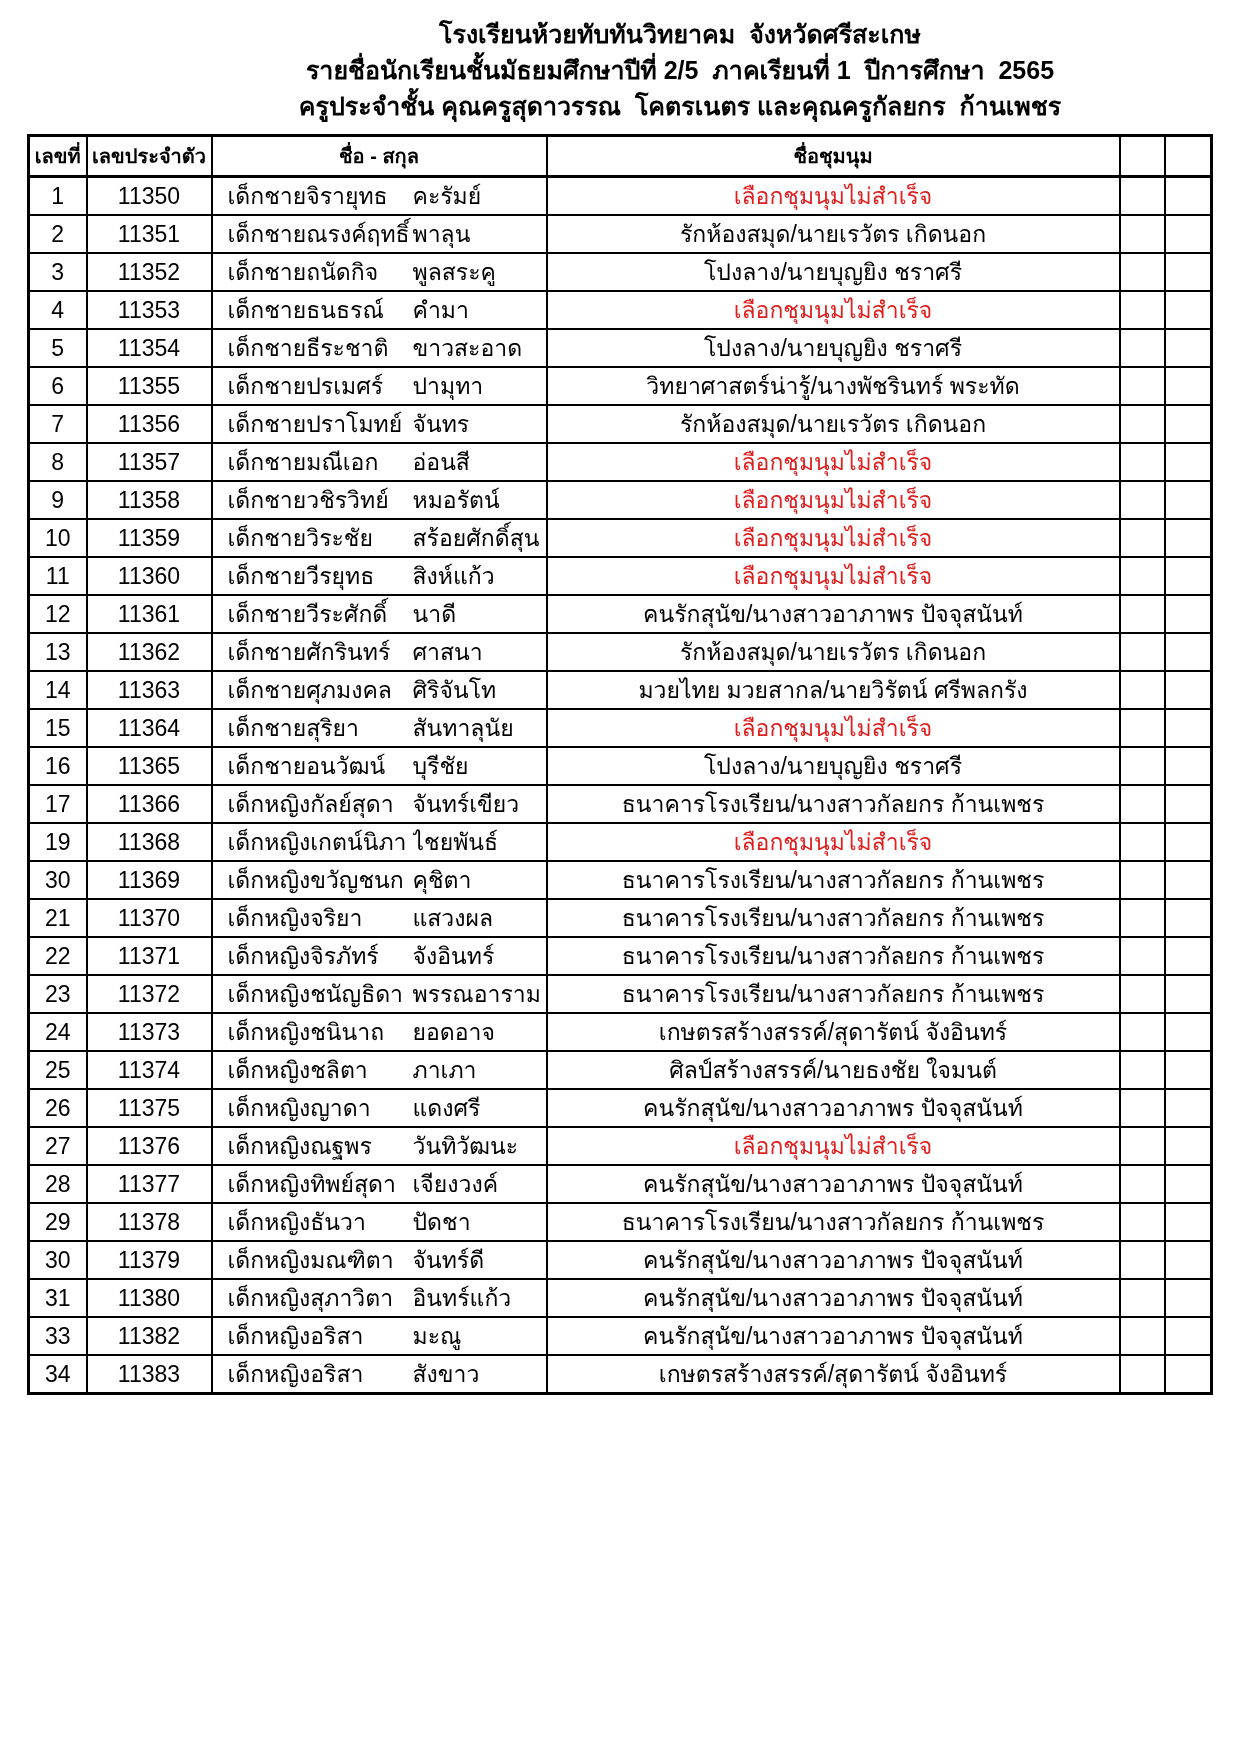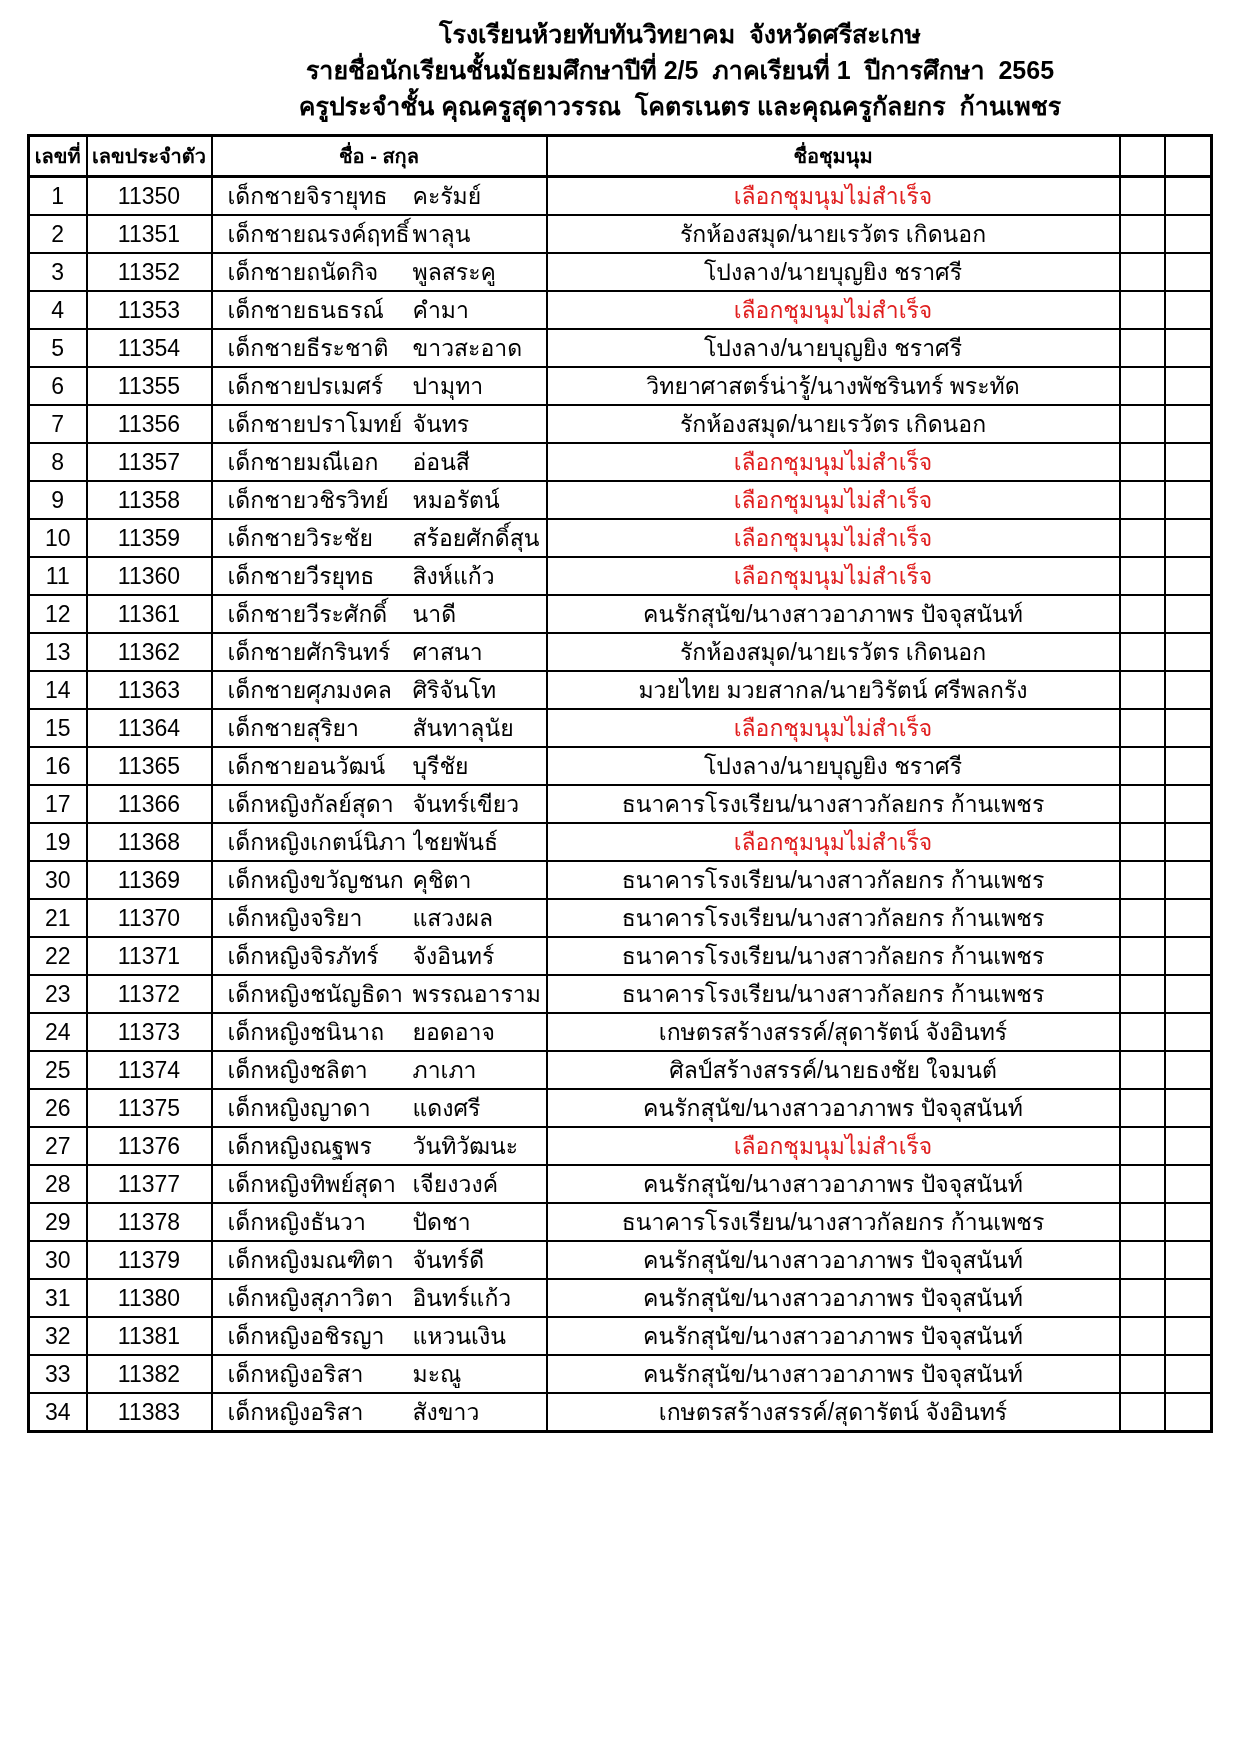--- a/index.html
+++ b/index.html
@@ -481,33 +481,20 @@
             <span class="name-wrap">
               <span class="first">เด็กหญิงสุภาวิตา</span>
               <span class="last">อินทร์แก้ว</span>
             </span>
           </td>
           <td class="c-club">คนรักสุนัข/นางสาวอาภาพร ปัจจุสนันท์</td>
           <td></td>
           <td></td>
         </tr>
         <tr>
-          <td class="c-no">32</td>
-          <td class="c-id">11381</td>
-          <td class="c-name">
-            <span class="name-wrap">
-              <span class="first">เด็กหญิงอชิรญา</span>
-              <span class="last">แหวนเงิน</span>
-            </span>
-          </td>
-          <td class="c-club">คนรักสุนัข/นางสาวอาภาพร ปัจจุสนันท์</td>
-          <td></td>
-          <td></td>
-        </tr>
-        <tr>
           <td class="c-no">33</td>
           <td class="c-id">11382</td>
           <td class="c-name">
             <span class="name-wrap">
               <span class="first">เด็กหญิงอริสา</span>
               <span class="last">มะณู</span>
             </span>
           </td>
           <td class="c-club">คนรักสุนัข/นางสาวอาภาพร ปัจจุสนันท์</td>
           <td></td>

